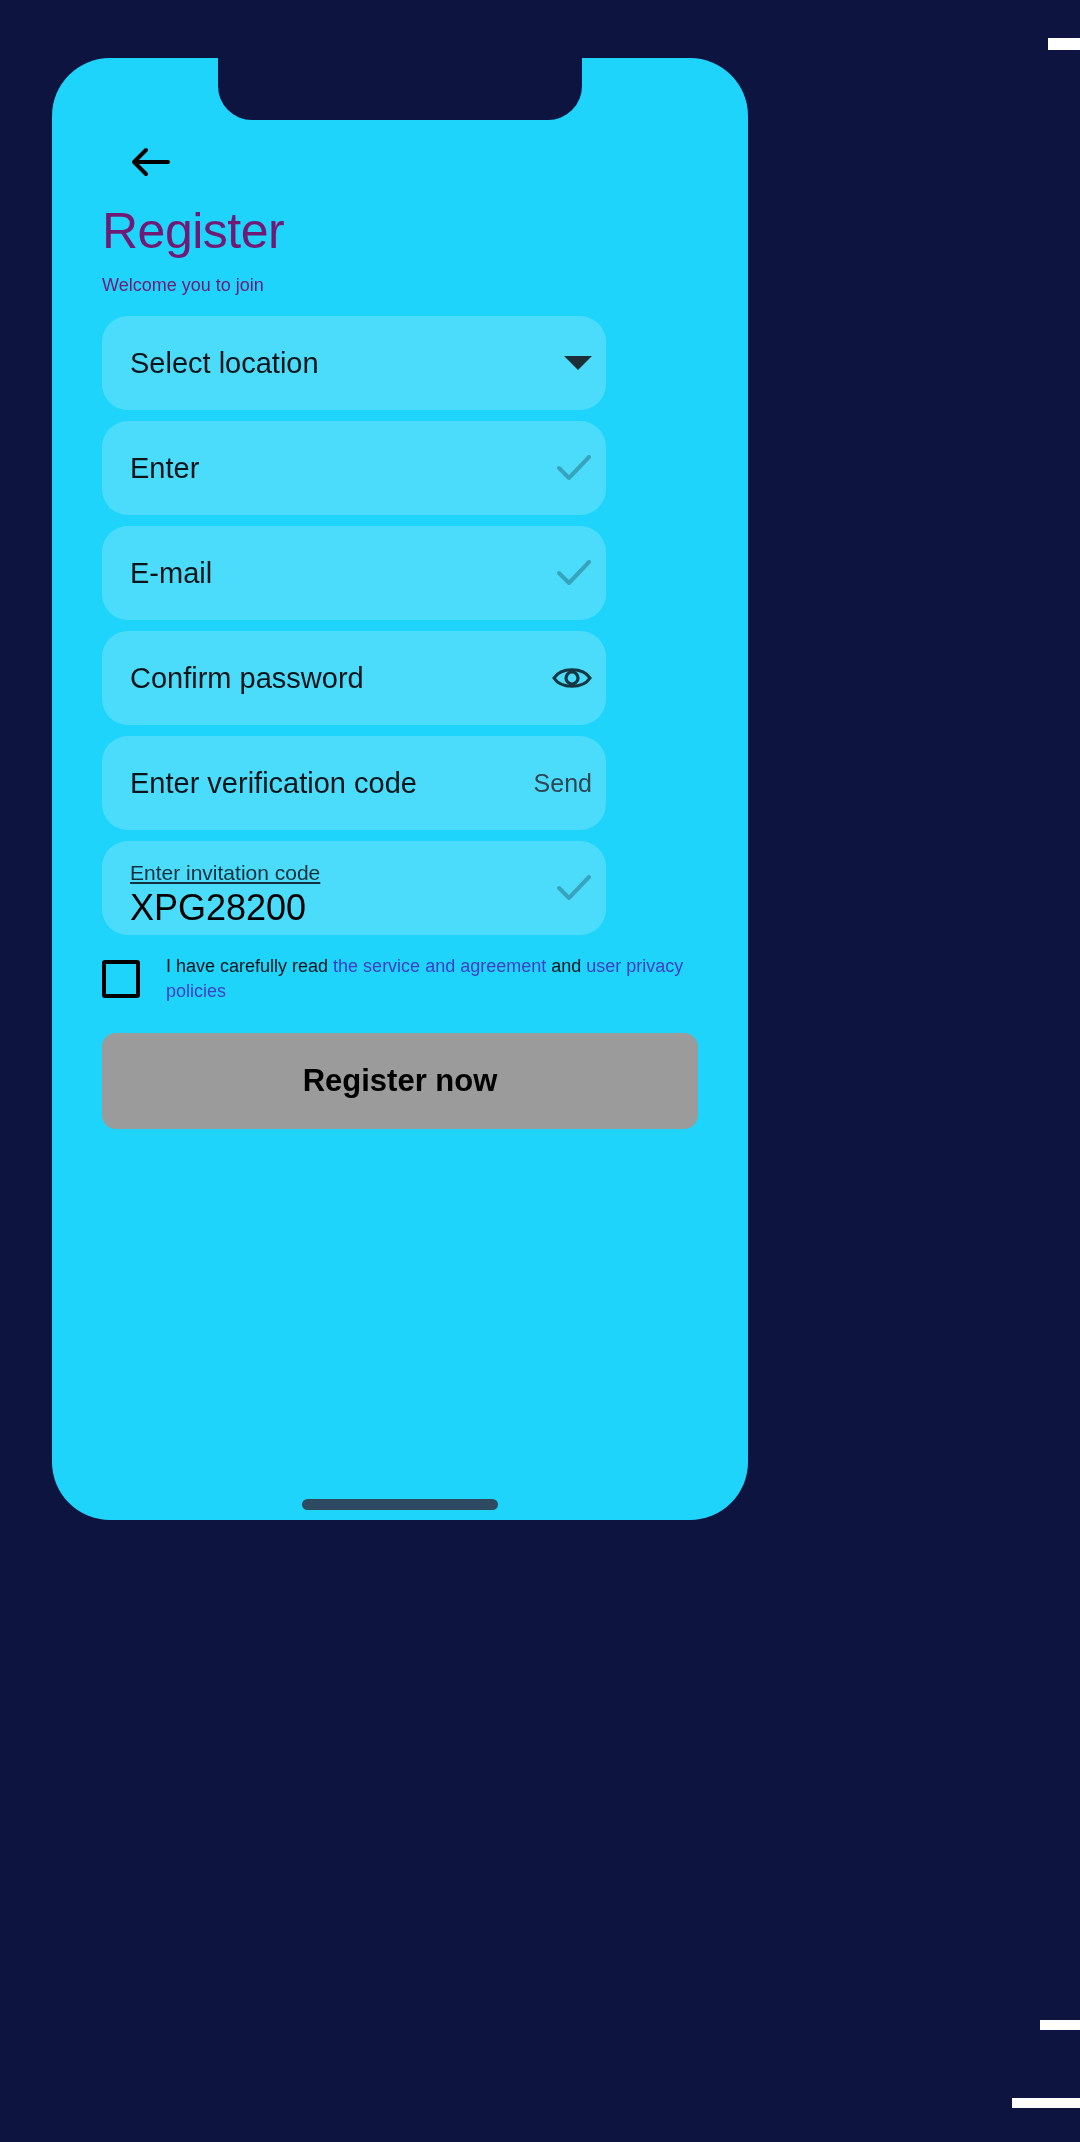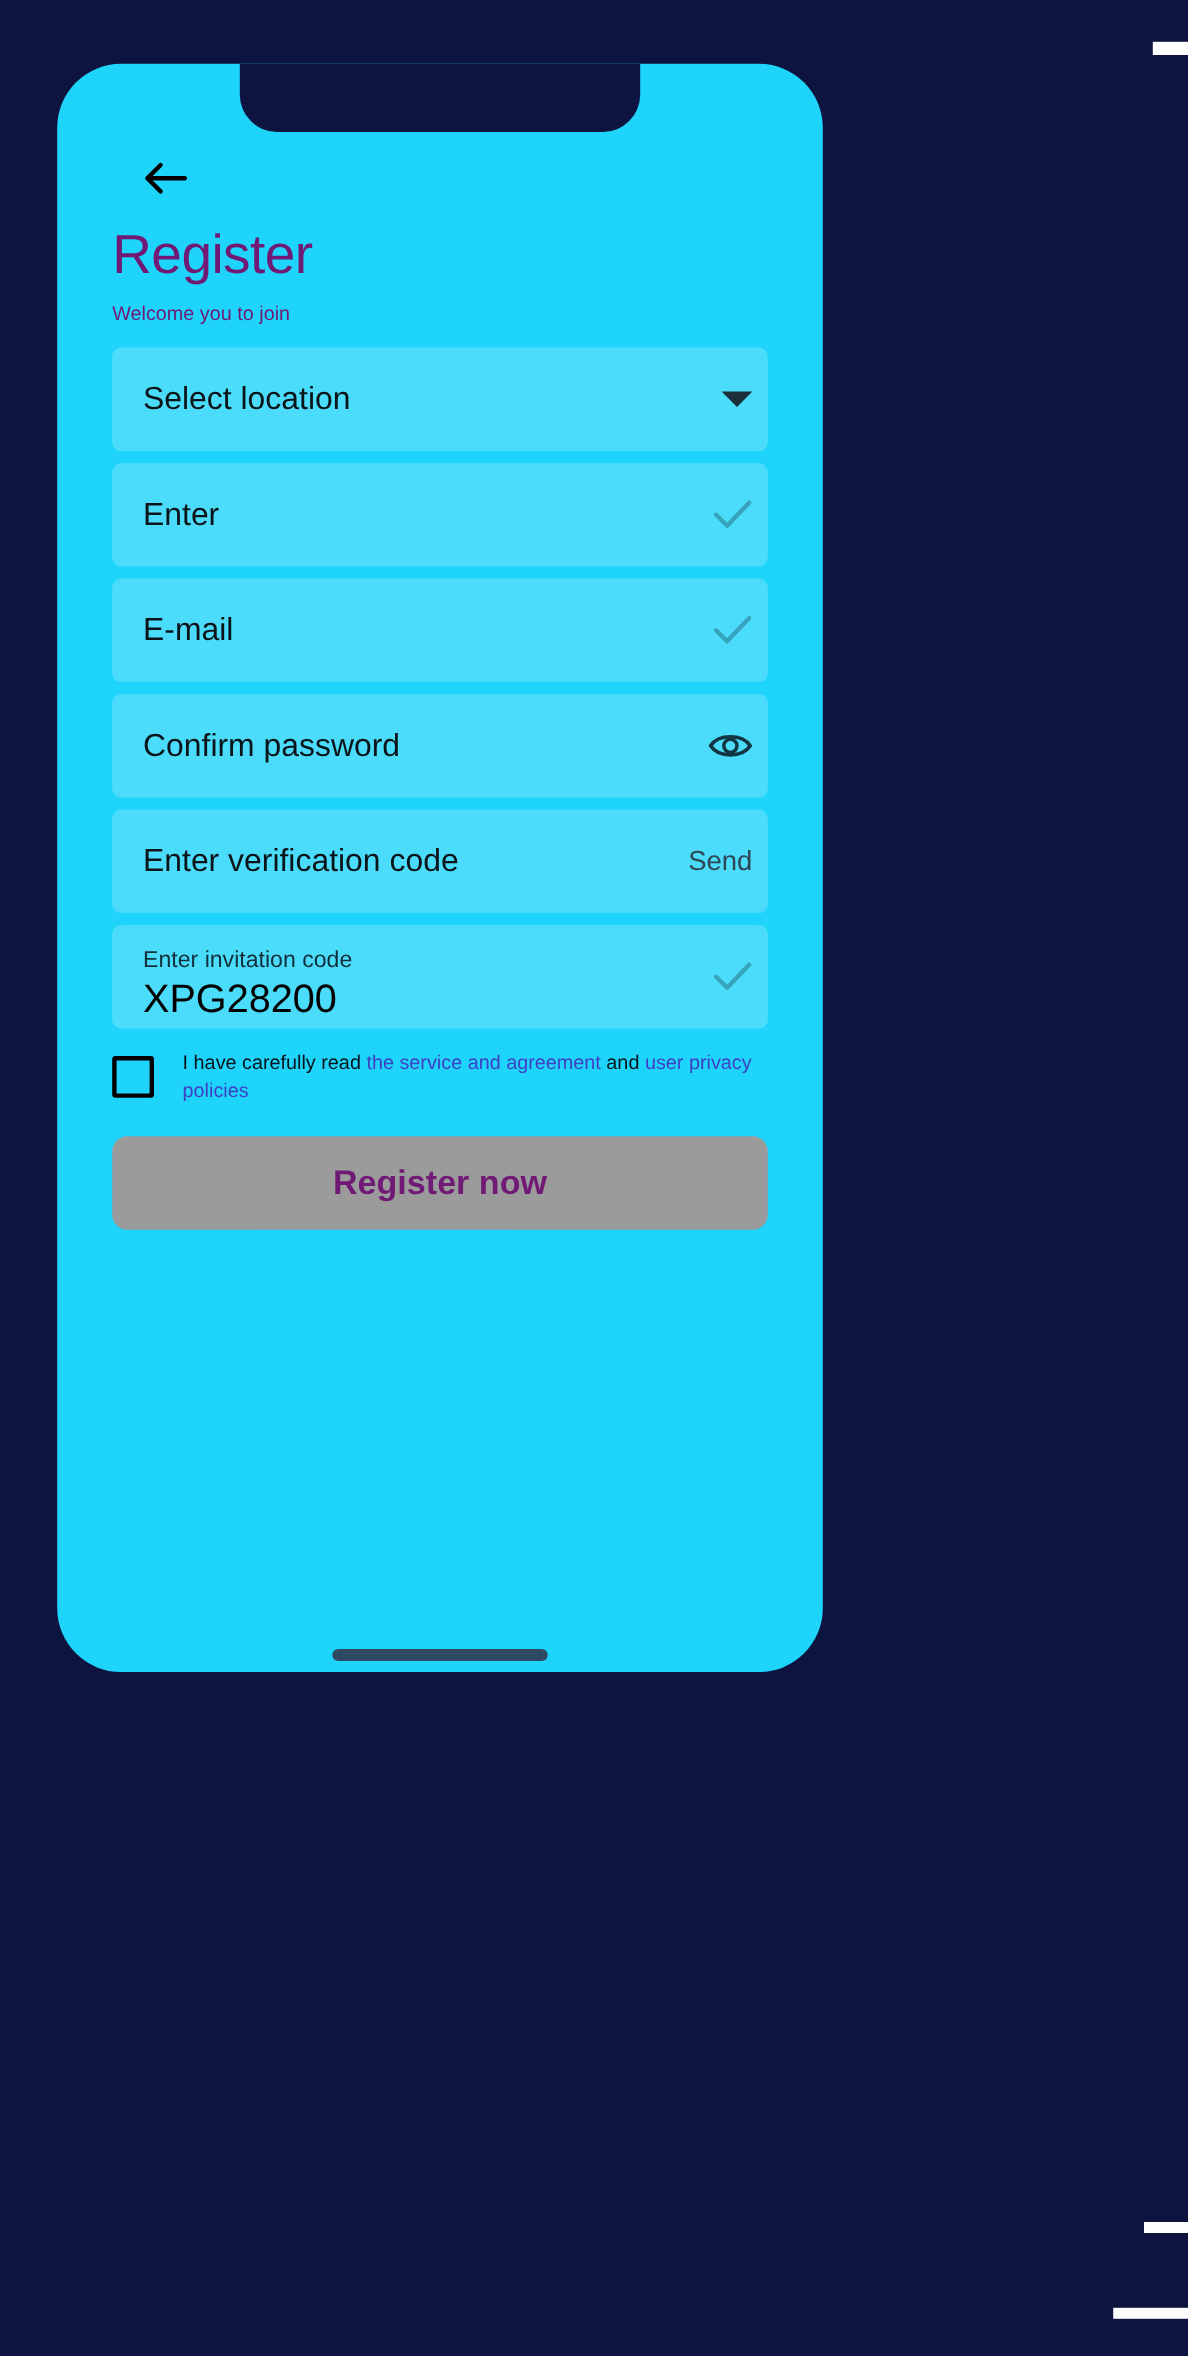--- a/index.html
+++ b/index.html
@@ -92,24 +92,24 @@
     font-size: 18px;
     color: #701a75;
     line-height: 1;
   }
 
   
   .form { margin-top: 22px; }
 
   .field {
     position: relative;
-    width: 596px;
+    width: 504px;
     height: 94px;
     background: #4CDCFB;
-    border-radius: 8px;
+    border-radius: 26px;
     margin-bottom: 11px;
     display: flex;
     align-items: center;
     padding: 0 28px;
   }
 
   .field-label {
     font-size: 29px;
     color: #0B1418;
     line-height: 1;
@@ -145,20 +145,21 @@
   .field.stacked {
     flex-direction: column;
     align-items: flex-start;
     justify-content: center;
     padding-top: 14px;
   }
   .small-label {
     font-size: 21px;
     color: #11303B;
     line-height: 1.1;
+    text-decoration: underline;
   }
   .field-value {
     font-size: 36px;
     color: #000000;
     line-height: 1.15;
     margin-top: 3px;
   }
 
   
   .agreement {
@@ -183,25 +184,25 @@
     color: #07131A;
   }
   .agreement-text .link {
     color: #3F3FC4;
   }
 
   
   .submit {
     margin-top: 29px;
     width: 596px;
-    height: 85px;
+    height: 96px;
     background: #9B9B9B;
     border-radius: 14px;
     border: none;
-    color: #701a75;
+    color: #000000;
     font-size: 31px;
     font-weight: bold;
     font-family: "Liberation Sans", sans-serif;
     display: flex;
     align-items: center;
     justify-content: center;
     cursor: pointer;
   }
 
   .home-indicator {

